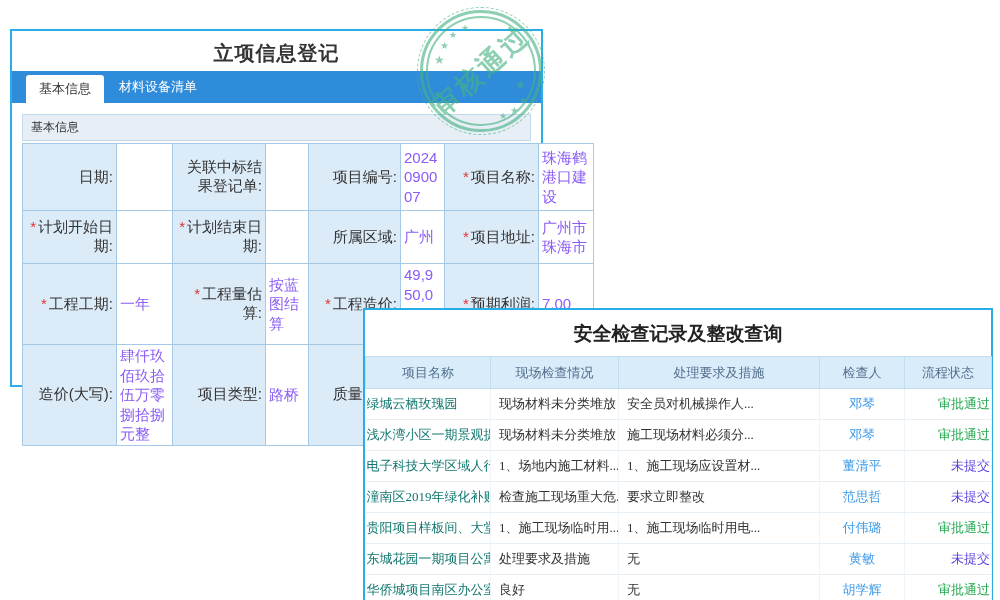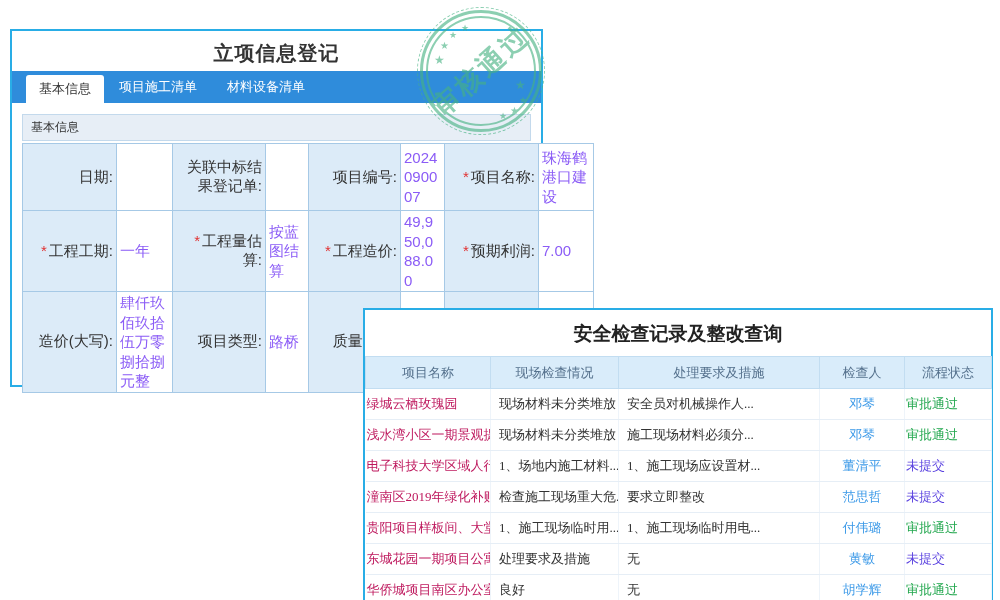--- a/index.html
+++ b/index.html
@@ -32,47 +32,56 @@
     font-size:27px;font-weight:bold;color:#46b283;letter-spacing:3px;white-space:nowrap;}
   .stamp .star{position:absolute;color:#46b283;}
   
   .panel2{left:363px;top:287px;width:630px;height:306px;z-index:5;font-family:Liberation Serif, serif;}
   .p2-title{text-align:center;font-size:19px;font-weight:bold;color:#222;padding:11px 0 9px;}
   table.qtb{width:626px;border-collapse:collapse;table-layout:fixed;font-size:13px;}
   .qtb th{height:29px;background:#d9ecfa;color:#54708c;font-weight:normal;
     border:1px solid #c2ddf1;white-space:nowrap;overflow:hidden;}
   .qtb td{height:28px;border-bottom:1px solid #e6eef6;border-right:1px solid #eef4fa;
     white-space:nowrap;overflow:hidden;vertical-align:middle;}
-  .c-project{color:#be185d;cursor:pointer;}
+  .c-project{color:#0f766e;cursor:pointer;}
   .c-text{color:#333;padding-left:8px;}
   .c-inspector{color:#3d9ae8;text-align:center;cursor:pointer;}
-  .c-status{text-align:left;}
+  .c-status{text-align:right;}
 </style>
 </head>
 <body>
 
 <div class="panel panel1">
   <div class="p1-title">立项信息登记</div>
   <div class="tabbar" id="tabbar">
       <div class="tab active">基本信息</div>
-      <div class="tab">项目施工清单</div>
       <div class="tab">材料设备清单</div>
     </div>
   <div class="section-hd">基本信息</div>
   <table class="formtb">
     <tbody id="form-tbody">
         <tr>
           <td class="lbl" style="width: 87px;"><span>日期:</span></td>
           <td class="val" style="width: 49px;"></td>
           <td class="lbl" style="width: 86px;"><span>关联中标结果登记单:</span></td>
           <td class="val" style="width: 36px;"></td>
           <td class="lbl" style="width: 85px;"><span>项目编号:</span></td>
           <td class="val" style="width: 37px;">2024090007</td>
           <td class="lbl" style="width: 87px;"><span class="req">*</span><span>项目名称:</span></td>
           <td class="val" style="width: 48px;">珠海鹤港口建设</td>
+        </tr>
+        <tr>
+          <td class="lbl" style="width: 87px;"><span class="req">*</span><span>计划开始日期:</span></td>
+          <td class="val" style="width: 49px;"></td>
+          <td class="lbl" style="width: 86px;"><span class="req">*</span><span>计划结束日期:</span></td>
+          <td class="val" style="width: 36px;"></td>
+          <td class="lbl" style="width: 85px;"><span>所属区域:</span></td>
+          <td class="val" style="width: 37px;">广州</td>
+          <td class="lbl" style="width: 87px;"><span class="req">*</span><span>项目地址:</span></td>
+          <td class="val" style="width: 48px;">广州市珠海市</td>
         </tr>
         <tr>
           <td class="lbl" style="width: 87px;"><span class="req">*</span><span>工程工期:</span></td>
           <td class="val" style="width: 49px;">一年</td>
           <td class="lbl" style="width: 86px;"><span class="req">*</span><span>工程量估算:</span></td>
           <td class="val" style="width: 36px;">按蓝图结算</td>
           <td class="lbl" style="width: 85px;"><span class="req">*</span><span>工程造价:</span></td>
           <td class="val" style="width: 37px;">49,950,088.00</td>
           <td class="lbl" style="width: 87px;"><span class="req">*</span><span>预期利润:</span></td>
           <td class="val" style="width: 48px;">7.00</td>

